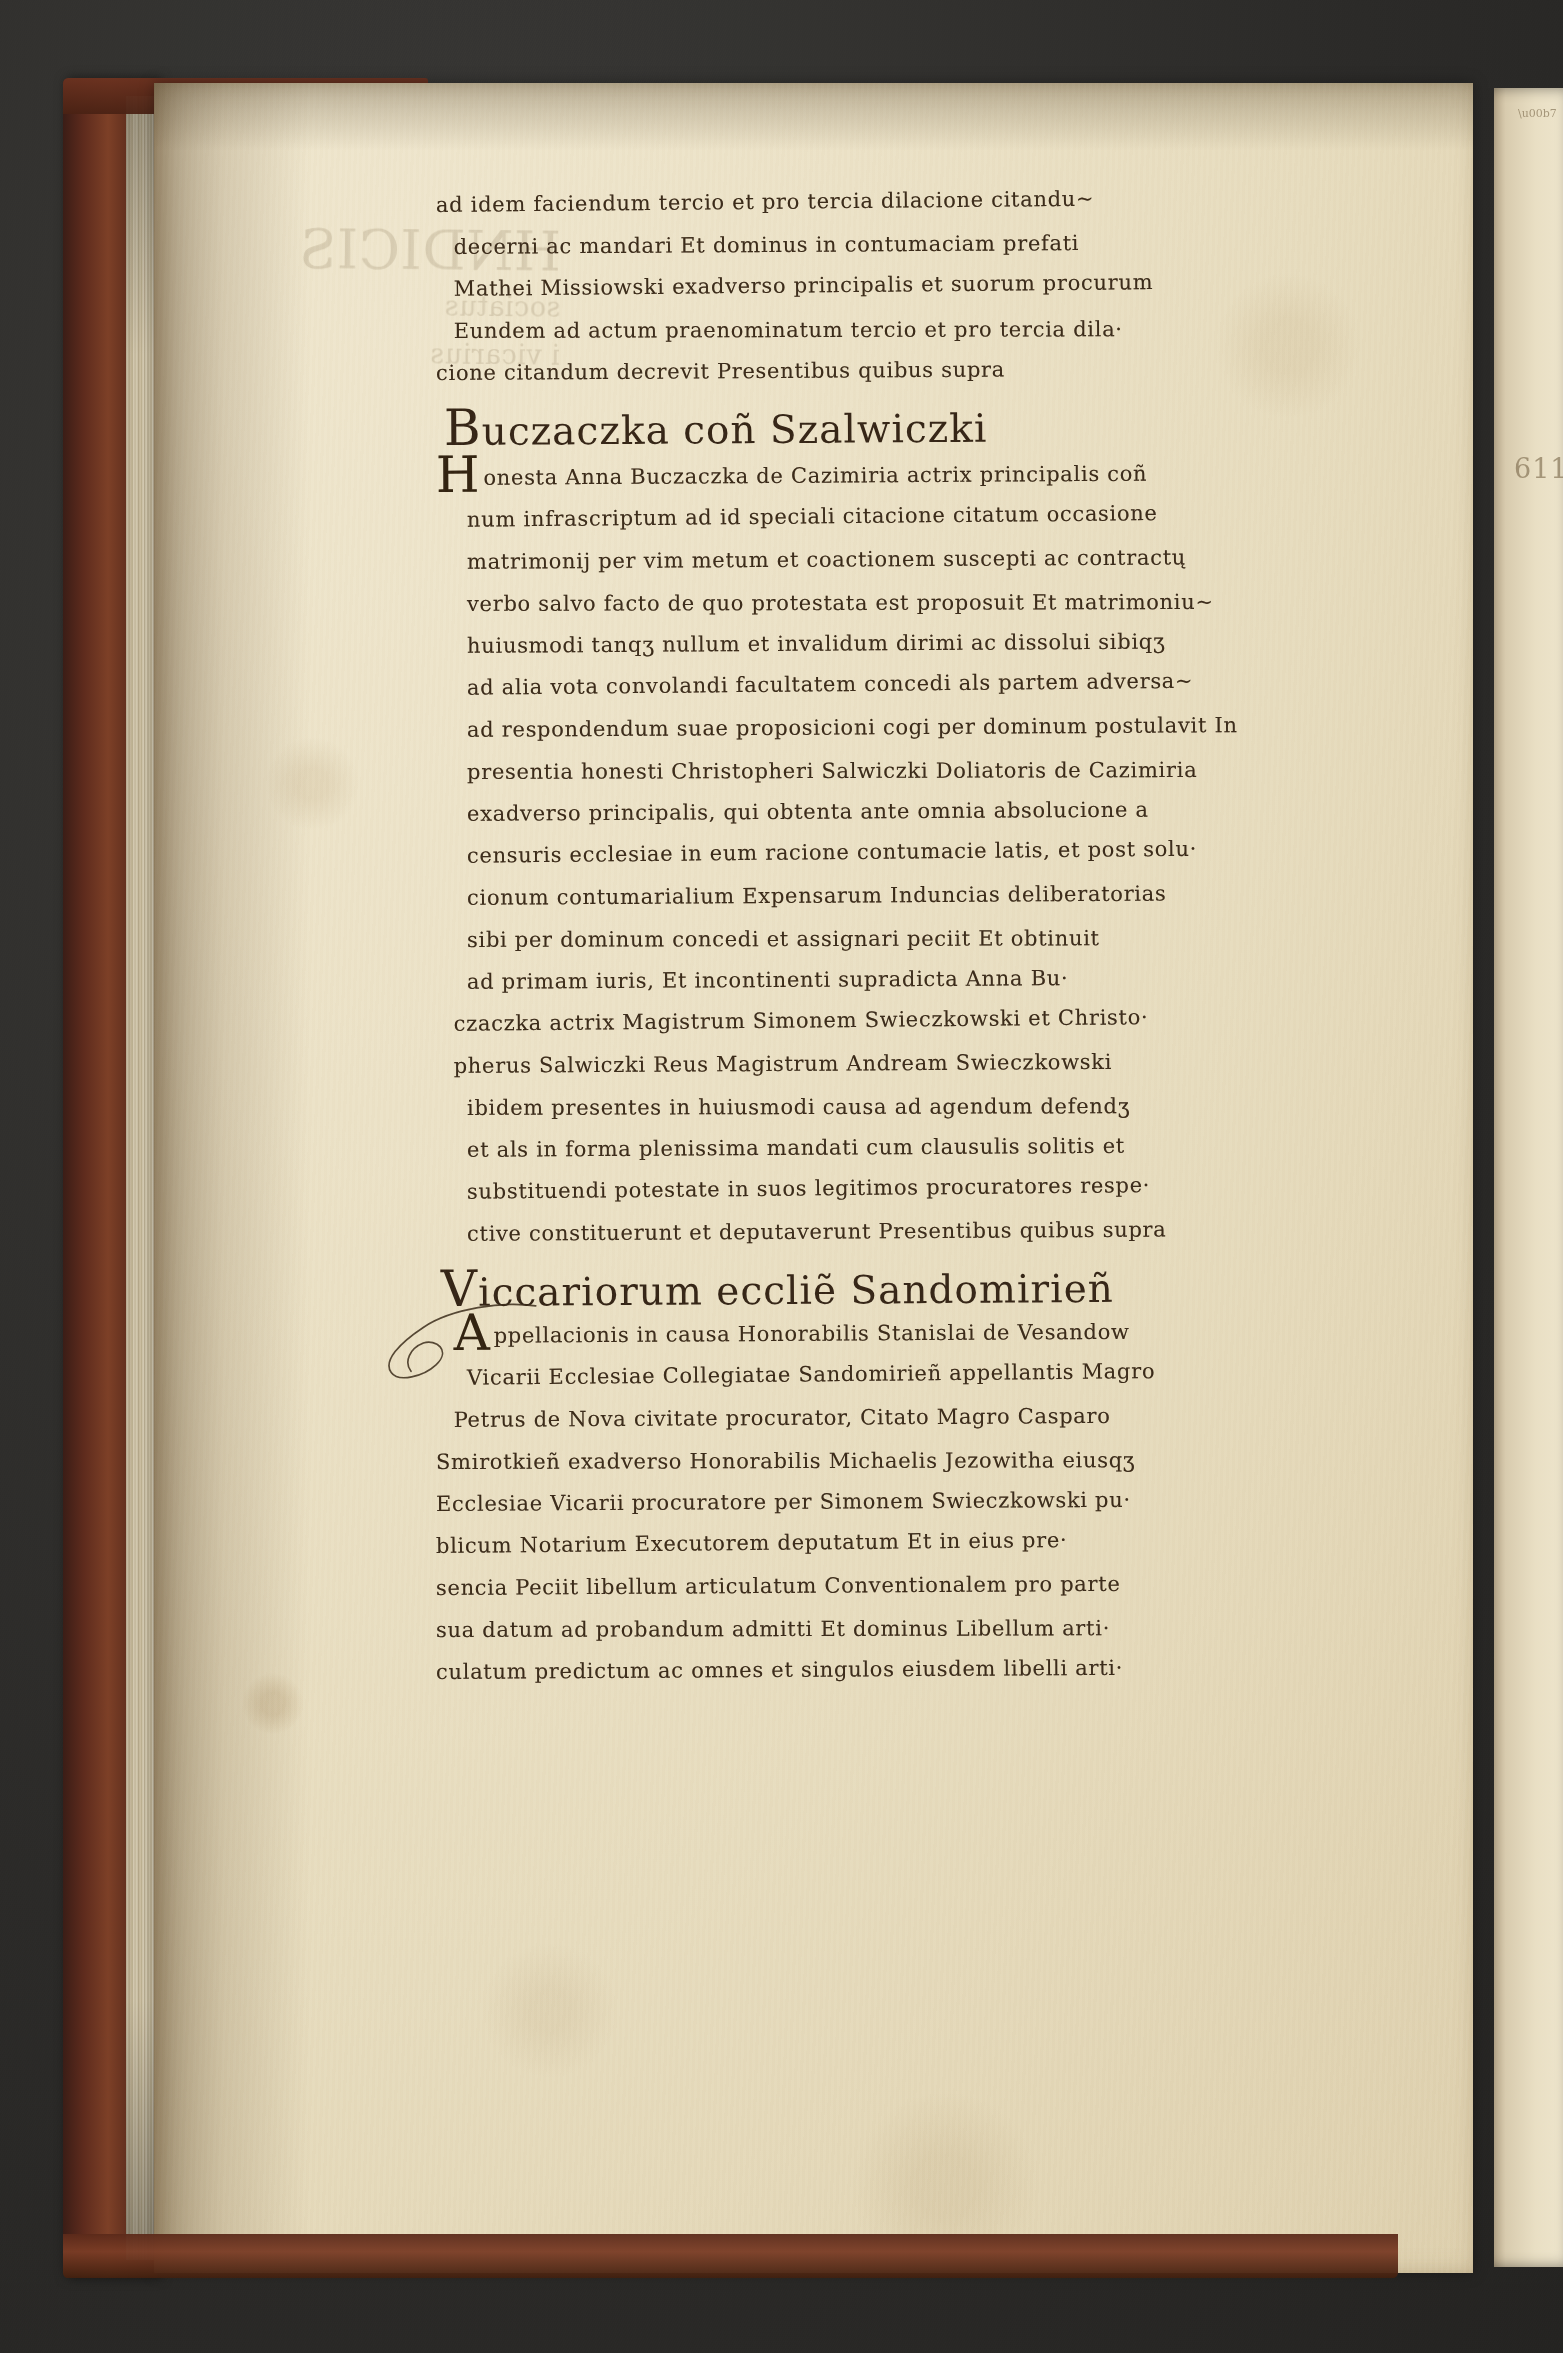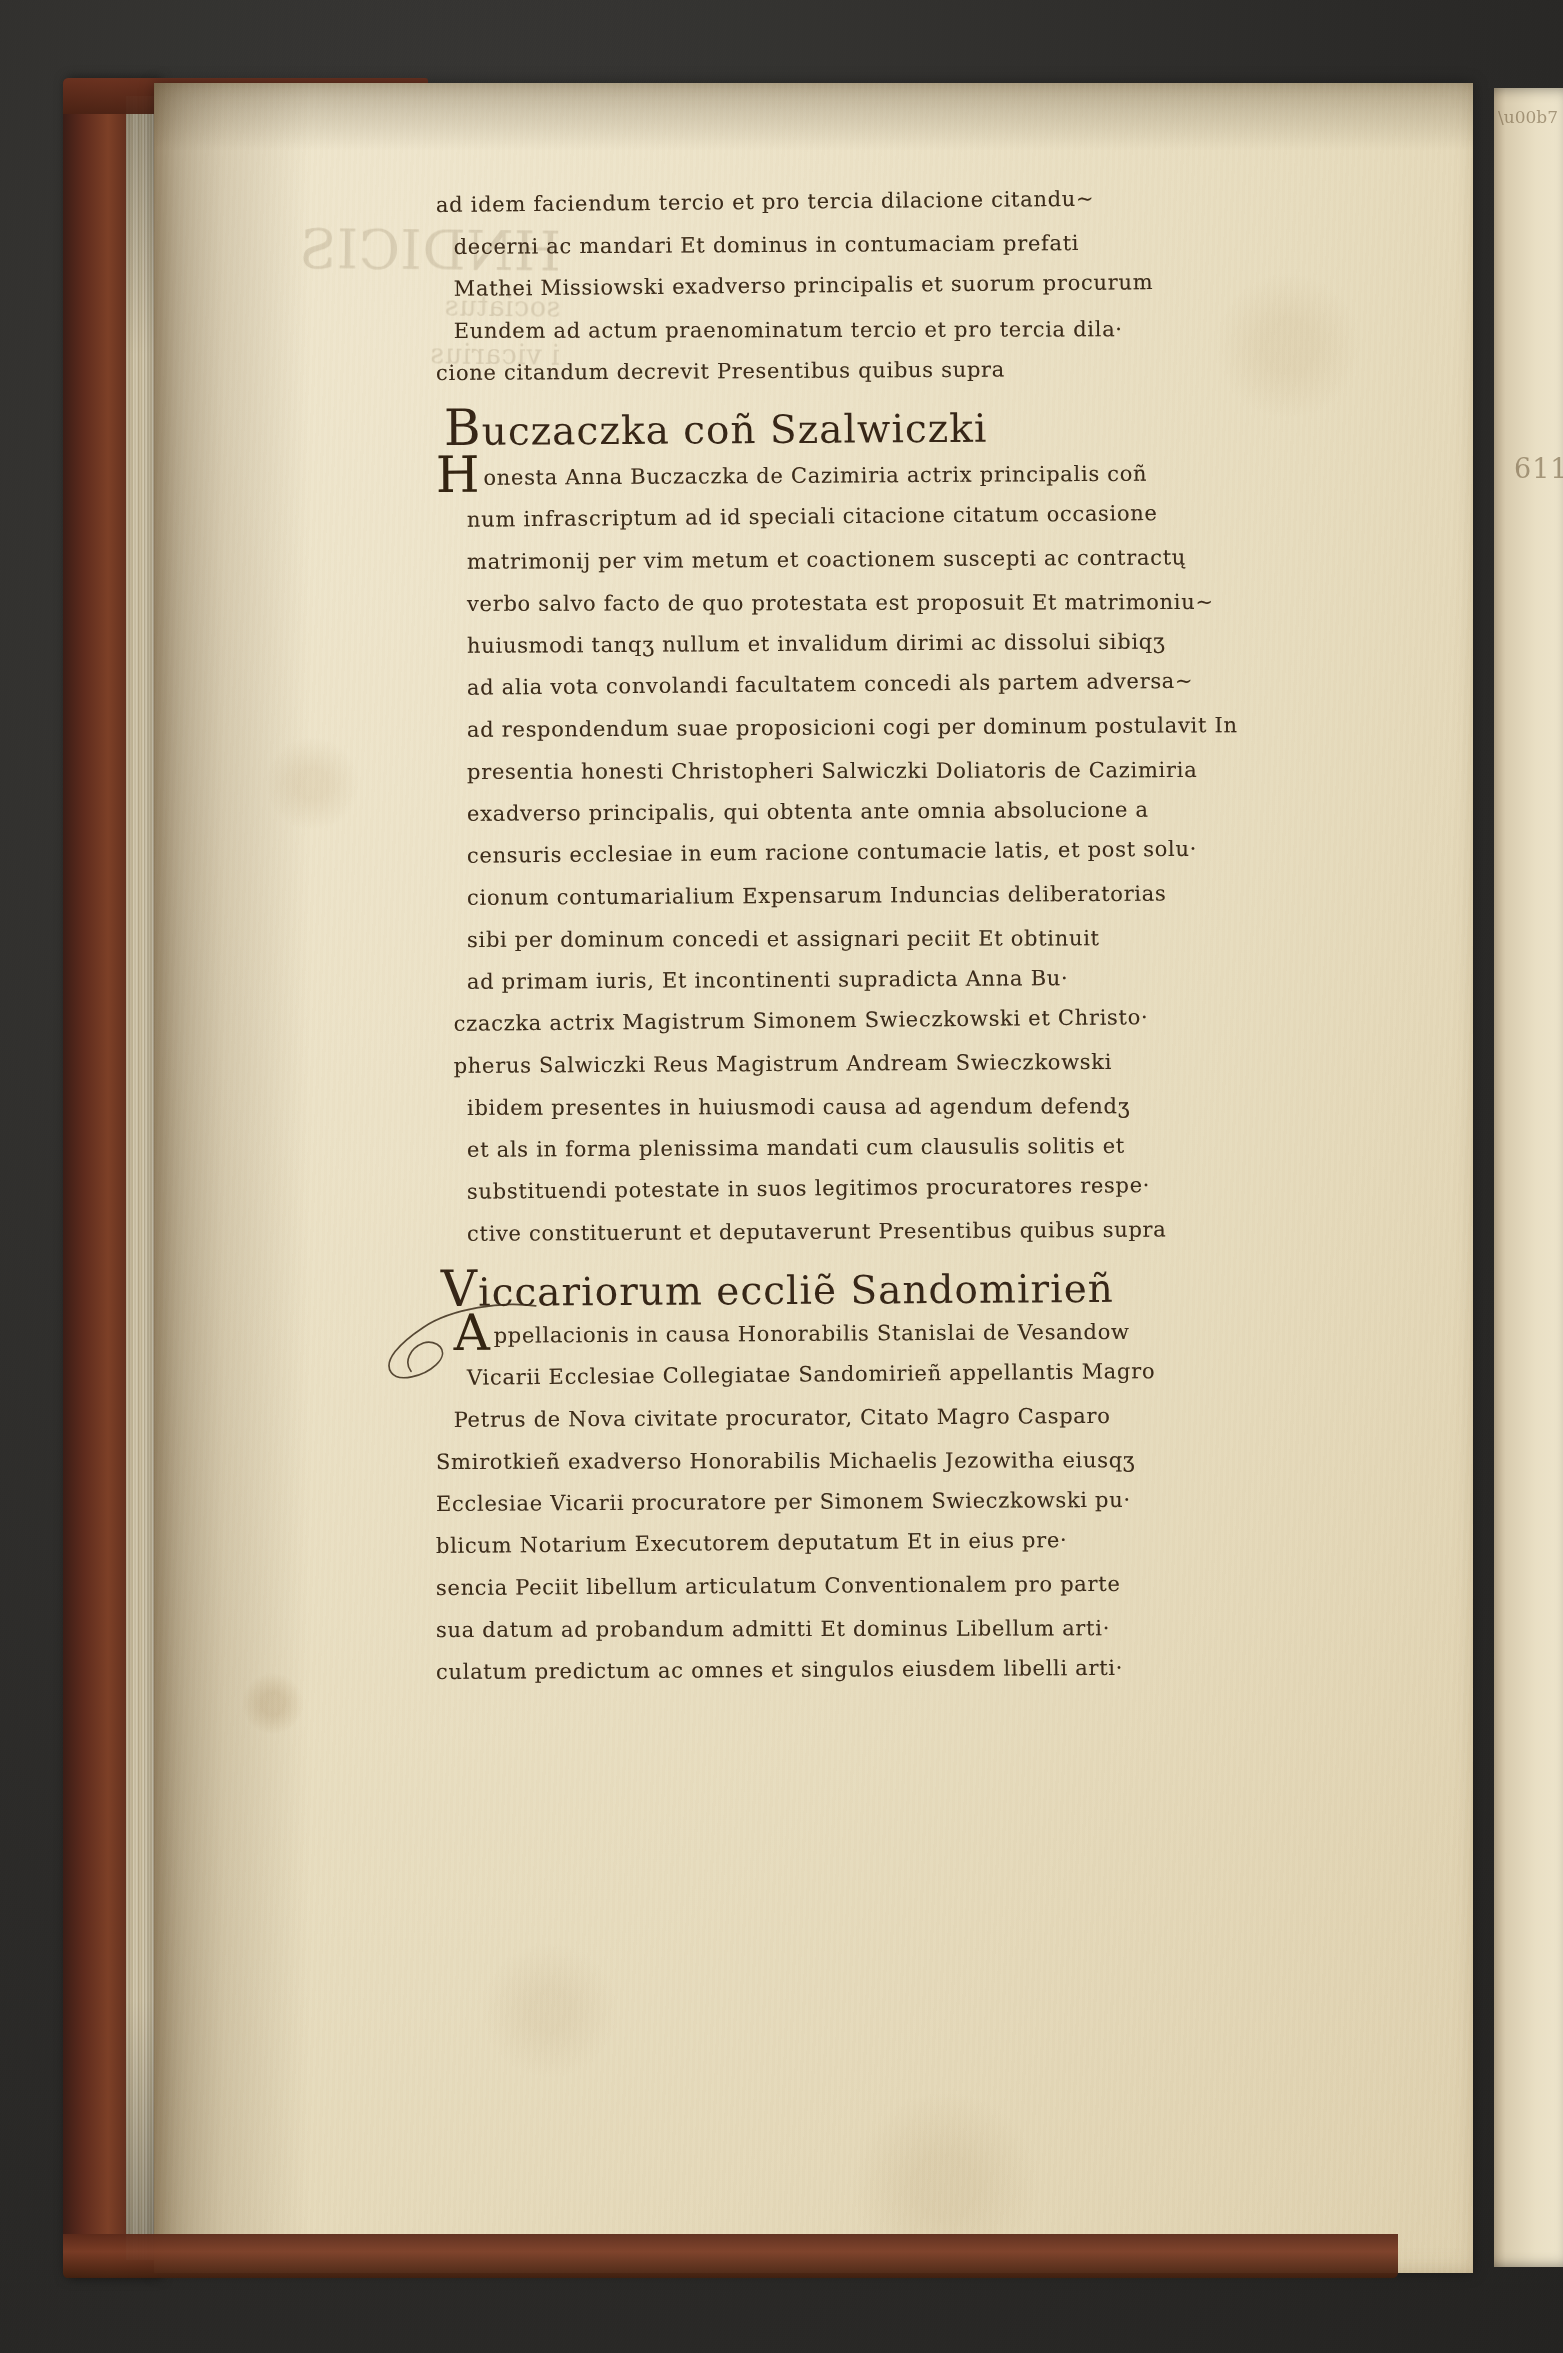--- a/index.html
+++ b/index.html
@@ -40,21 +40,21 @@
     height: 2179px;
     background: linear-gradient(90deg, #b9a98c 0%, #d8cbae 14%, #e9dfc4 50%, #efe7cf 100%);
     box-shadow: -7.3px 0 13.6px rgba(0,0,0,0.45) inset;
   }
   #facing-page .fp-mark {
     position: absolute;
     color: #6d5a3c;
     font-family: "DejaVu Serif", serif;
     opacity: 0.55;
   }
-  #facing-page .fp-dot { left: 4px; top: 19px; font-size: 17px; }
+  #facing-page .fp-dot { left: 24px; top: 19px; font-size: 11px; }
   #facing-page .fp-num { left: 20px; top: 365px; font-size: 27px; letter-spacing: 1px; }
 
   
   #book {
     position: absolute;
     left: 63px;
     top: 78px;
     width: 1418px;
     height: 2200px;
   }

